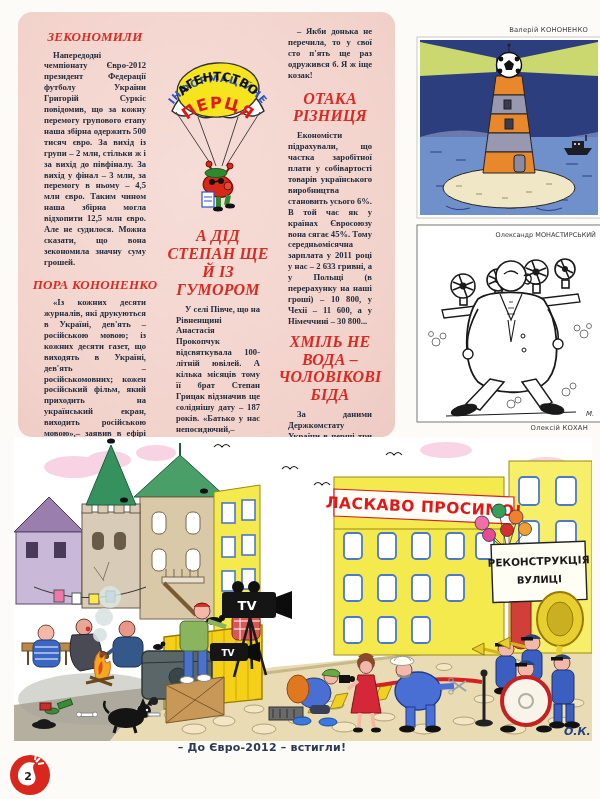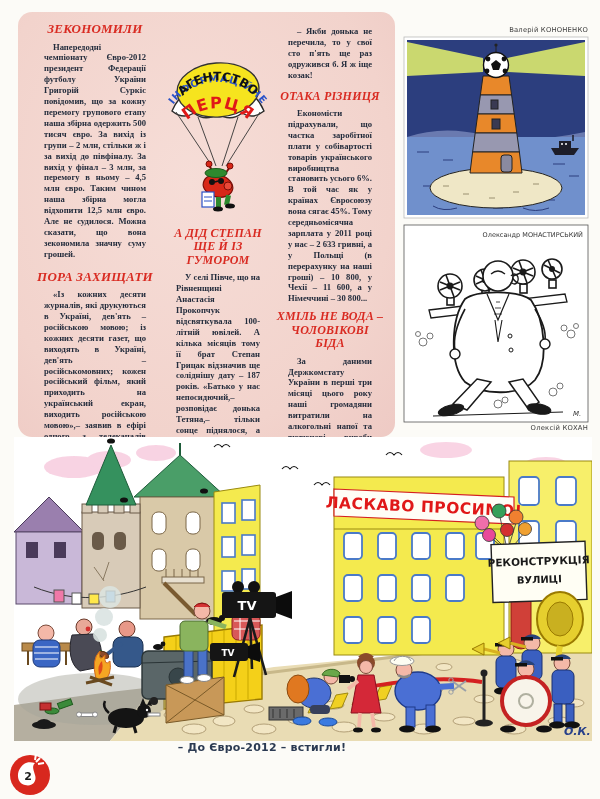--- a/index.html
+++ b/index.html
@@ -2,47 +2,47 @@
 <html><head>
 <meta charset="utf-8">
 <style>
   html,body{margin:0;padding:0;}
   body{width:600px;height:799px;position:relative;background:#fcfbf7;font-family:"Liberation Serif",serif;overflow:hidden;}
 
   
   .pinkbox{position:absolute;left:18px;top:12px;width:377px;height:425px;border-radius:14px;
     background:radial-gradient(ellipse at 45% 40%, #f6ddd7 0%, #f2d3cc 70%, #eecac4 100%);overflow:hidden;}
   .col{position:absolute;}
-  .col1{left:14px;top:4px;width:126px;}
+  .col1{left:14px;top:12px;width:126px;}
   .col2{left:146px;top:4px;width:108px;}
   .col3{left:258px;top:14px;width:108px;}
   h3.red{font:italic 700 13px/1.12 "Liberation Serif",serif;color:#d92b22;text-align:center;margin:6px 0 5px;letter-spacing:.2px;}
-  .col2 h3.red, .col3 h3.red{font-size:12px;text-align:center;}
+  .col2 h3.red, .col3 h3.red{font-size:16px;text-align:center;}
   p.body{font:700 8.6px/1.27 "Liberation Serif",serif;color:#242d3d;text-align:justify;text-indent:9px;margin:0 12px 2px;}
 
   
   .credit{position:absolute;font:400 6.8px/1 "DejaVu Sans",sans-serif;color:#3c3c3c;right:12px;text-align:right;letter-spacing:.2px;}
-  .panel{position:absolute;left:403px;width:171px;}
+  .panel{position:absolute;left:416px;width:171px;}
 
   
   .street{position:absolute;left:14px;top:437px;}
   .caption{position:absolute;left:0;top:742px;width:524px;text-align:center;
     font:700 11px/1 "DejaVu Sans",sans-serif;color:#2b3a52;letter-spacing:.2px;}
   .badge{position:absolute;left:8px;top:753px;}
   svg text{user-select:none;}
 </style>
 </head>
 <body>
 
 <div class="pinkbox">
 
   <div class="col col1">
     <h3 class="red">ЗЕКОНОМИЛИ</h3>
     <p class="body">Напередодні чемпіонату Євро-2012 президент Федерації футболу України Григорій Суркіс повідомив, що за кожну перемогу групового етапу наша збірна одержить 500 тисяч євро. За вихід із групи – 2 млн, стільки ж і за вихід до півфіналу. За вихід у фінал – 3 млн, за перемогу в ньому – 4,5 млн євро. Таким чином наша збірна могла відхопити 12,5 млн євро. Але не судилося. Можна сказати, що вона зекономила значну суму грошей.</p>
-    <h3 class="red" style="margin-top:10px">ПОРА ЗАХИЩАТИ</h3>
+    <h3 class="red" style="margin-top:10px">ПОРА КОНОНЕНКО</h3>
     <p class="body">«Із кожних десяти журналів, які друкуються в Україні, дев'ять – російською мовою; із кожних десяти газет, що виходять в Україні, дев'ять – російськомовних; кожен російський фільм, який приходить на український екран, виходить російською мовою»,– заявив в ефірі одного з телеканалів народний депутат Андрій Шевченко. То, може, вже пора захищати українців у рідній державі?!</p>
   </div>
 
   <div class="col col2">
     
     <svg width="108" height="196" viewBox="0 0 108 196">
       <defs>
         <path id="arcInfo" d="M4,98 A55,55 0 0 1 104,98"></path>
         <path id="arcAg" d="M16,84 A42,34 0 0 1 92,84"></path>
         <path id="arcPer" d="M22,106 A38,30 0 0 1 86,106"></path>

